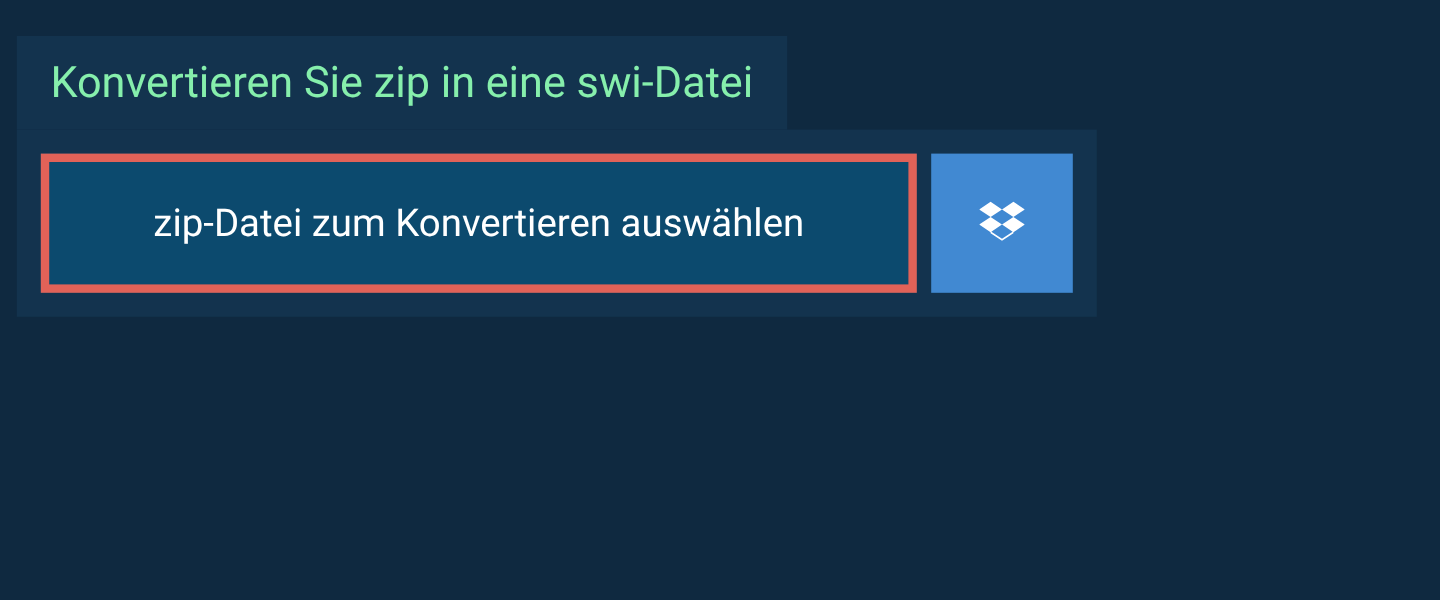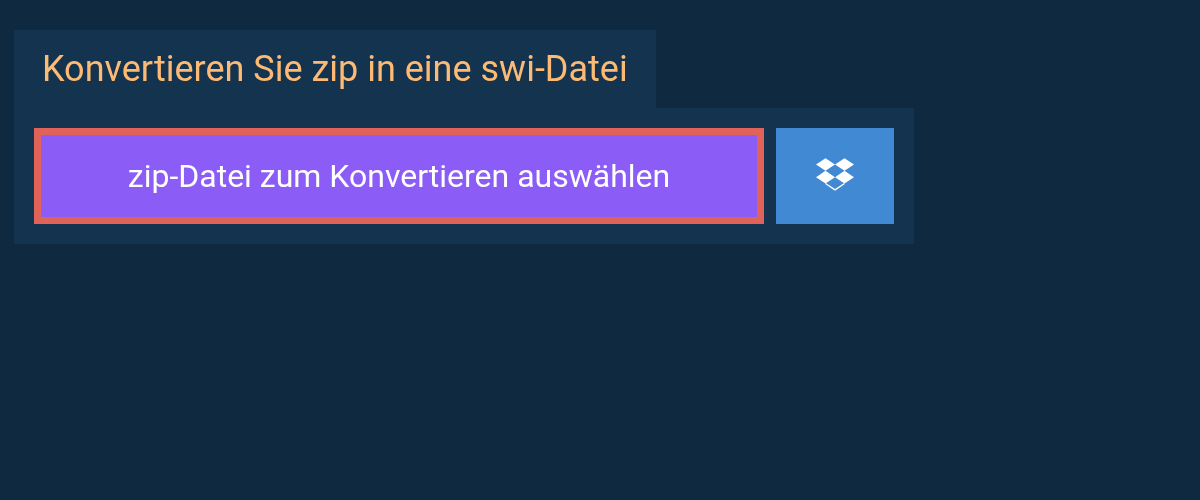--- a/index.html
+++ b/index.html
@@ -15,41 +15,41 @@
       overflow: hidden;
     }
     .header-strip {
       background-color: #13334e;
       display: inline-block;
       padding: 18px 28px 18px 28px;
       margin-top: 30px;
       margin-left: 14px;
     }
     .header-title {
-      color: #fdba74;
+      color: #86efac;
       font-size: 36px;
       font-weight: 400;
     }
     .upload-strip {
       background-color: #13334e;
       margin-left: 14px;
       margin-top: 0;
       width: 900px;
       padding: 20px 20px 20px 20px;
       display: flex;
       gap: 12px;
       align-items: stretch;
     }
     .select-file-button {
-      background-color: #8b5cf6;
+      background-color: #0c4a6e;
       border: 7px solid #e16258;
       color: #ffffff;
       font-size: 32px;
       font-weight: 400;
-      padding: 22px 40px;
+      padding: 32px 40px;
       flex: 1;
       text-align: center;
       cursor: pointer;
     }
     .dropbox-button {
       background-color: #4189d2;
       width: 118px;
       display: flex;
       align-items: center;
       justify-content: center;

